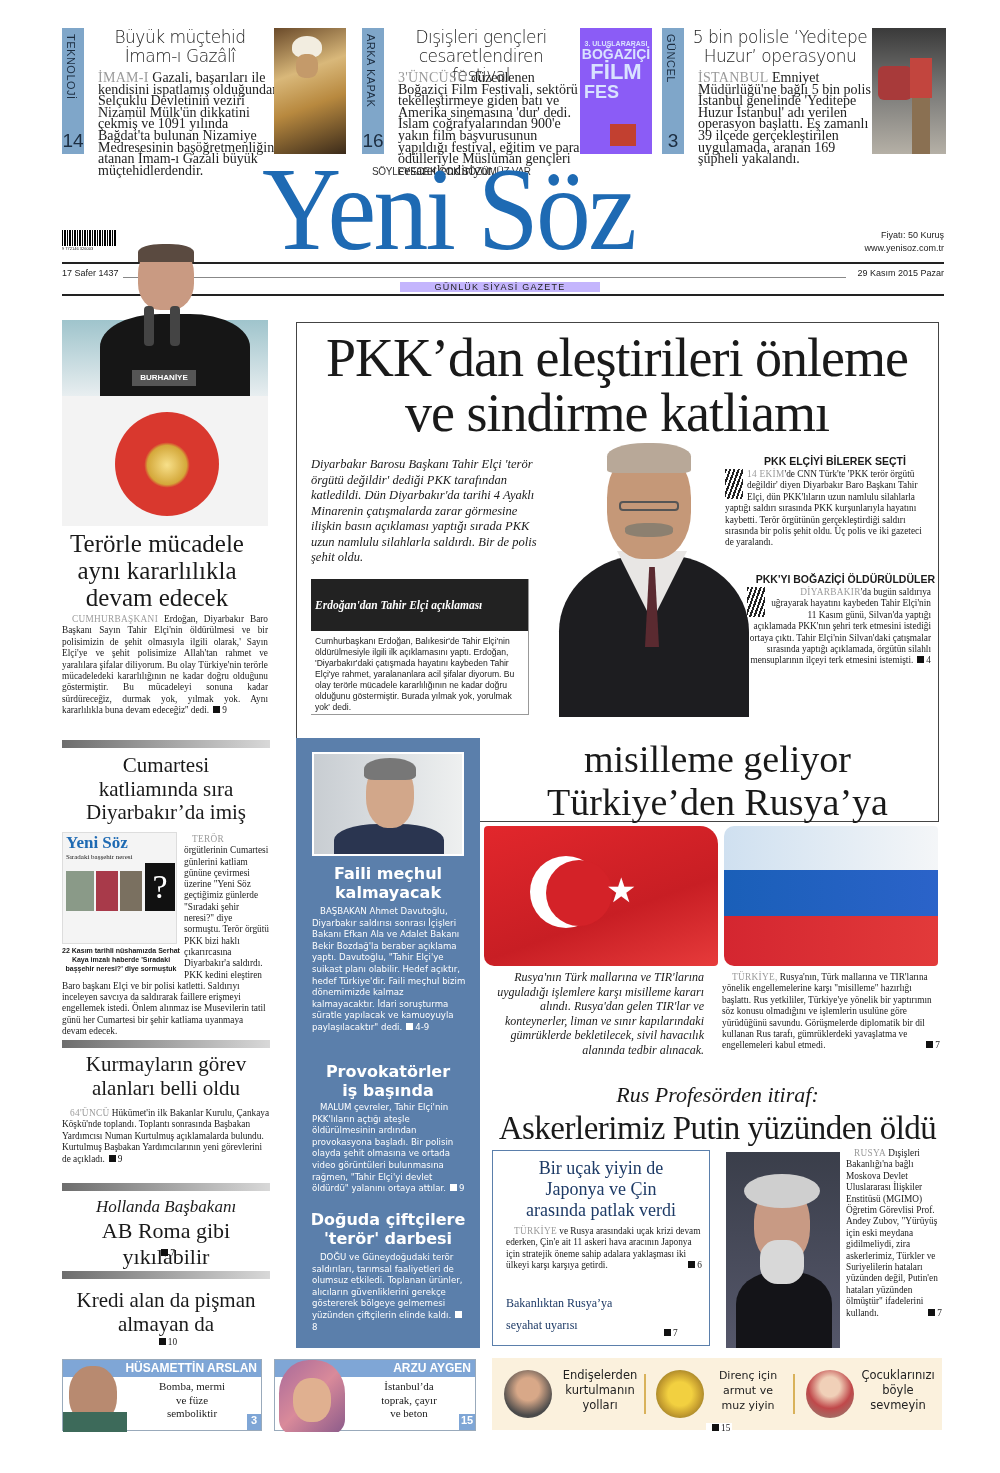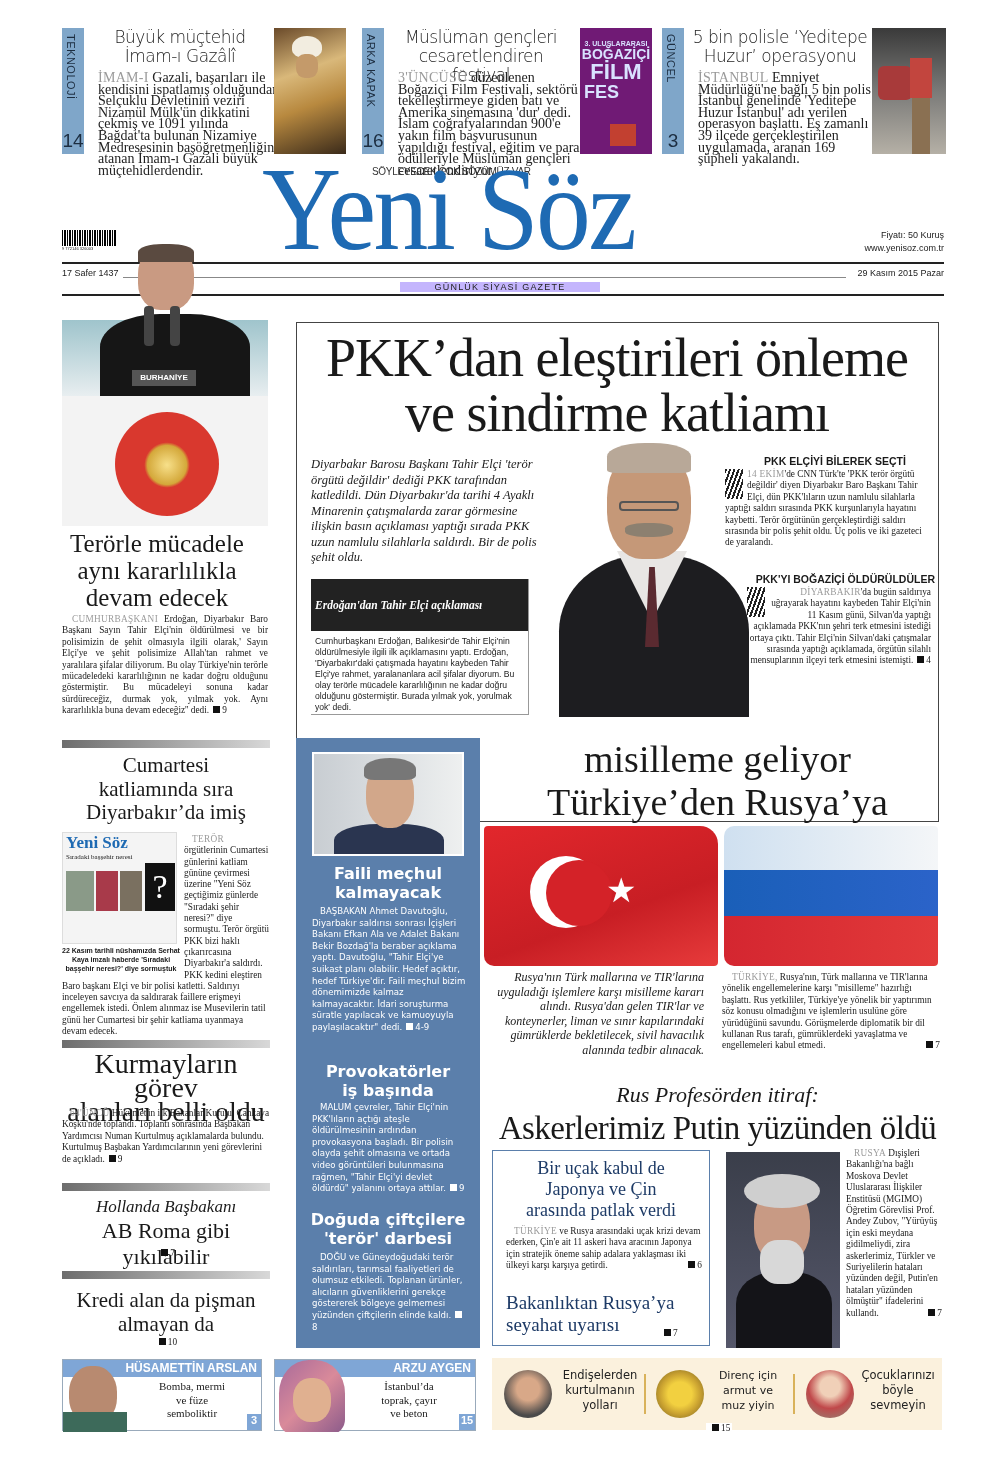--- a/index.html
+++ b/index.html
@@ -52,25 +52,25 @@
     <div style="position:absolute;left:22px;top:26px;width:22px;height:24px;border-radius:40%;background:#c49a6a"></div>
   </div>
 </div>
 
 <div class="teaser" style="left:362px;width:290px">
   <div class="t-tab">
     <span class="t-cat">ARKA KAPAK</span>
     <span class="t-num">16</span>
   </div>
   <div class="t-title" style="width:182px;font-size:17px">
-    <div>Müslüman gençleri</div>
+    <div>Dışişleri gençleri</div>
       <div>cesaretlendiren festival</div>
   </div>
   <div class="t-body" style="width:185px"><span class="lead">3'ÜNCÜSÜ</span> <span>düzenlenen Boğaziçi Film Festivali, sektörü tekelleştirmeye giden batı ve Amerika sinemasına 'dur' dedi. İslam coğrafyalarından 900'e yakın film başvurusunun yapıldığı festival, eğitim ve para ödülleriyle Müslüman gençleri cesaretlendiriyor.</span></div>
-  <div class="t-img" style="left:218px;width:72px;background:#701a75;color:#d9e2ff;font-family:'Liberation Sans',sans-serif;font-weight:bold;text-align:center;overflow:hidden">
+  <div class="t-img" style="left:218px;width:72px;background:#8b5cf6;color:#d9e2ff;font-family:'Liberation Sans',sans-serif;font-weight:bold;text-align:center;overflow:hidden">
     <div style="font-size:7px;margin-top:12px">3. ULUSLARARASI</div>
     <div style="font-size:14px;line-height:14px">BOĞAZİÇİ</div>
     <div style="font-size:22px;line-height:22px">FİLM</div>
     <div style="font-size:18px;line-height:18px;text-align:left;padding-left:4px">FES</div>
     <div style="position:absolute;left:30px;top:96px;width:26px;height:22px;background:#c24030"></div>
   </div>
 </div>
 
 <div class="teaser" style="left:662px;width:285px">
   <div class="t-tab">
@@ -172,21 +172,21 @@
   <div style="position:absolute;left:57px;top:38px;width:22px;height:40px;background:#7a7060"></div>
   <div style="position:absolute;left:82px;top:30px;width:30px;height:48px;background:#111;color:#fff;font-size:34px;text-align:center;line-height:48px">?</div>
 </div>
 <div class="abs sans" style="left:62px;top:946px;width:118px;font-size:7px;line-height:9px;font-weight:bold;text-align:center">22 Kasım tarihli nüshamızda Serhat Kaya imzalı haberde 'Sıradaki başşehir neresi?' diye sormuştuk</div>
 <div class="abs body9" style="left:62px;top:834px;width:208px;line-height:11.3px">
   <span style="float:left;width:122px;height:144px"></span>
   <span class="lead" style="padding-left:8px">TERÖR</span> <span>örgütlerinin Cumartesi günlerini katliam gününe çevirmesi üzerine "Yeni Söz geçtiğimiz günlerde "Sıradaki şehir neresi?" diye sormuştu. Terör örgütü PKK bizi haklı çıkarırcasına Diyarbakır'a saldırdı. PKK kedini eleştiren Baro başkanı Elçi ve bir polisi katletti. Saldırıyı inceleyen savcıya da saldırarak faillere erişmeyi engellemek istedi. Önlem alınmaz ise Musevilerin tatil günü her Cumartesi bir şehir katliama uyanmaya devam edecek.</span>
 </div>
 
 <div class="graybar" style="left:62px;top:1040px;width:208px"></div>
-<h2 class="abs big" style="left:62px;top:1052px;width:208px;font-size:28px;line-height:24px">
+<h2 class="abs big" style="left:62px;top:1052px;width:208px;font-size:21px;line-height:24px">
   <div>Kurmayların görev</div>
     <div>alanları belli oldu</div>
 </h2>
 <div class="abs body9" style="left:62px;top:1108px;width:208px">
   <span class="lead" style="padding-left:8px">64'ÜNCÜ</span> <span>Hükümet'in ilk Bakanlar Kurulu, Çankaya Köşkü'nde toplandı. Toplantı sonrasında Başbakan Yardımcısı Numan Kurtulmuş açıklamalarda bulundu. Kurtulmuş Başbakan Yardımcılarının yeni görevlerini de açıkladı.</span><span class="sq"></span><span>9</span>
 </div>
 <div class="graybar" style="left:62px;top:1183px;width:208px"></div>
 <div class="abs italic" style="left:62px;top:1197px;width:208px;text-align:center;font-size:17px">Hollanda Başbakanı</div>
 <h2 class="abs big" style="left:62px;top:1218px;width:208px;font-size:22px">AB Roma gibi yıkılabilir</h2>
 <div class="abs body9" style="left:62px;top:1248px;width:208px;text-align:center"><span class="sq"></span><span>7</span></div>
@@ -237,28 +237,28 @@
 <div class="abs italic" style="left:492px;top:970px;width:212px;text-align:right;font-size:12px;line-height:14.6px">Rusya'nın Türk mallarına ve TIR'larına uyguladığı işlemlere karşı misilleme kararı alındı. Rusya'dan gelen TIR'lar ve konteynerler, liman ve sınır kapılarındaki gümrüklerde bekletilecek, sivil havacılık alanında tedbir alınacak.</div>
 <div class="abs body9" style="left:722px;top:972px;width:218px">
   <span class="lead" style="padding-left:10px">TÜRKİYE,</span> <span>Rusya'nın, Türk mallarına ve TIR'larına yönelik engellemelerine karşı "misilleme" hazırlığı başlattı. Rus yetkililer, Türkiye'ye yönelik bir yaptırımın söz konusu olmadığını ve işlemlerin usulüne göre yürüdüğünü savundu. Görüşmelerde diplomatik bir dil kullanan Rus tarafı, gümrüklerdeki yavaşlatma ve engellemeleri kabul etmedi.</span><span style="float:right"><span class="sq"></span><span>7</span></span>
 </div>
 
 <div class="abs italic" style="left:490px;top:1082px;width:455px;text-align:center;font-size:22px">Rus Profesörden itiraf:</div>
 <h2 class="abs big" style="left:490px;top:1108px;width:455px;font-size:33px;line-height:40px;letter-spacing:-.5px">Askerlerimiz Putin yüzünden öldü</h2>
 
 <div class="abs" style="left:492px;top:1150px;width:218px;height:196px;border:1.5px solid #5b7fab"></div>
 <h2 class="abs big" style="left:494px;top:1158px;width:214px;font-size:18px;line-height:21px;color:#1d3a66">
-  <div>Bir uçak kabul de</div>
+  <div>Bir uçak yiyin de</div>
     <div>Japonya ve Çin</div>
     <div>arasında patlak verdi</div>
 </h2>
 <div class="abs body9" style="left:506px;top:1226px;width:196px">
   <span class="lead" style="padding-left:8px">TÜRKİYE</span> <span>ve Rusya arasındaki uçak krizi devam ederken, Çin'e ait 11 askeri hava aracının Japonya için stratejik öneme sahip adalara yaklaşması iki ülkeyi karşı karşıya getirdi.</span><span style="float:right"><span class="sq"></span><span>6</span></span>
 </div>
-<h2 class="abs big" style="left:506px;top:1292px;width:200px;text-align:left;font-size:19px;line-height:22px;color:#1d3a66">
+<h2 class="abs big" style="left:506px;top:1292px;width:200px;text-align:left;font-size:12px;line-height:22px;color:#1d3a66">
   <div>Bakanlıktan Rusya’ya</div>
     <div>seyahat uyarısı</div>
 </h2>
 <div class="abs body9" style="left:660px;top:1328px"><span class="sq"></span><span>7</span></div>
 
 <div class="abs" style="left:726px;top:1152px;width:114px;height:196px;background:linear-gradient(180deg,#3a3e4a,#55576a);overflow:hidden">
   <div style="position:absolute;left:10px;top:120px;width:96px;height:80px;border-radius:40% 40% 0 0;background:#141418"></div>
   <div style="position:absolute;left:28px;top:34px;width:56px;height:78px;border-radius:45%;background:#c89a84"></div>
   <div style="position:absolute;left:18px;top:22px;width:76px;height:34px;border-radius:50%;background:#cfcfcf"></div>
   <div style="position:absolute;left:34px;top:88px;width:44px;height:44px;border-radius:40%;background:#d8d8d8"></div>

